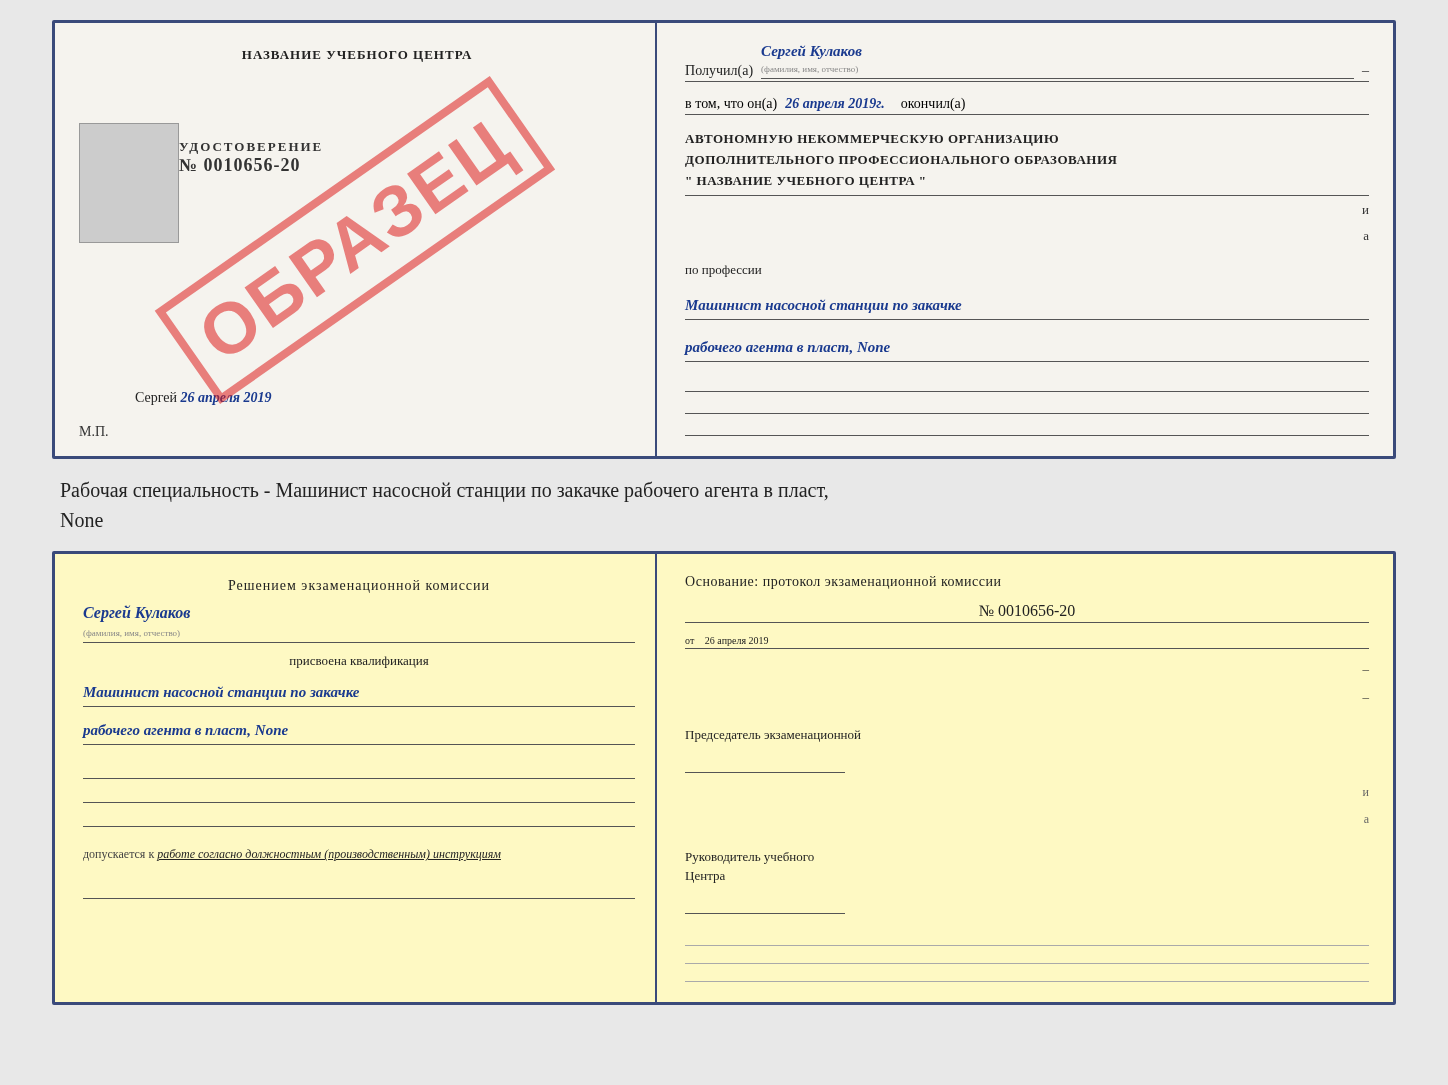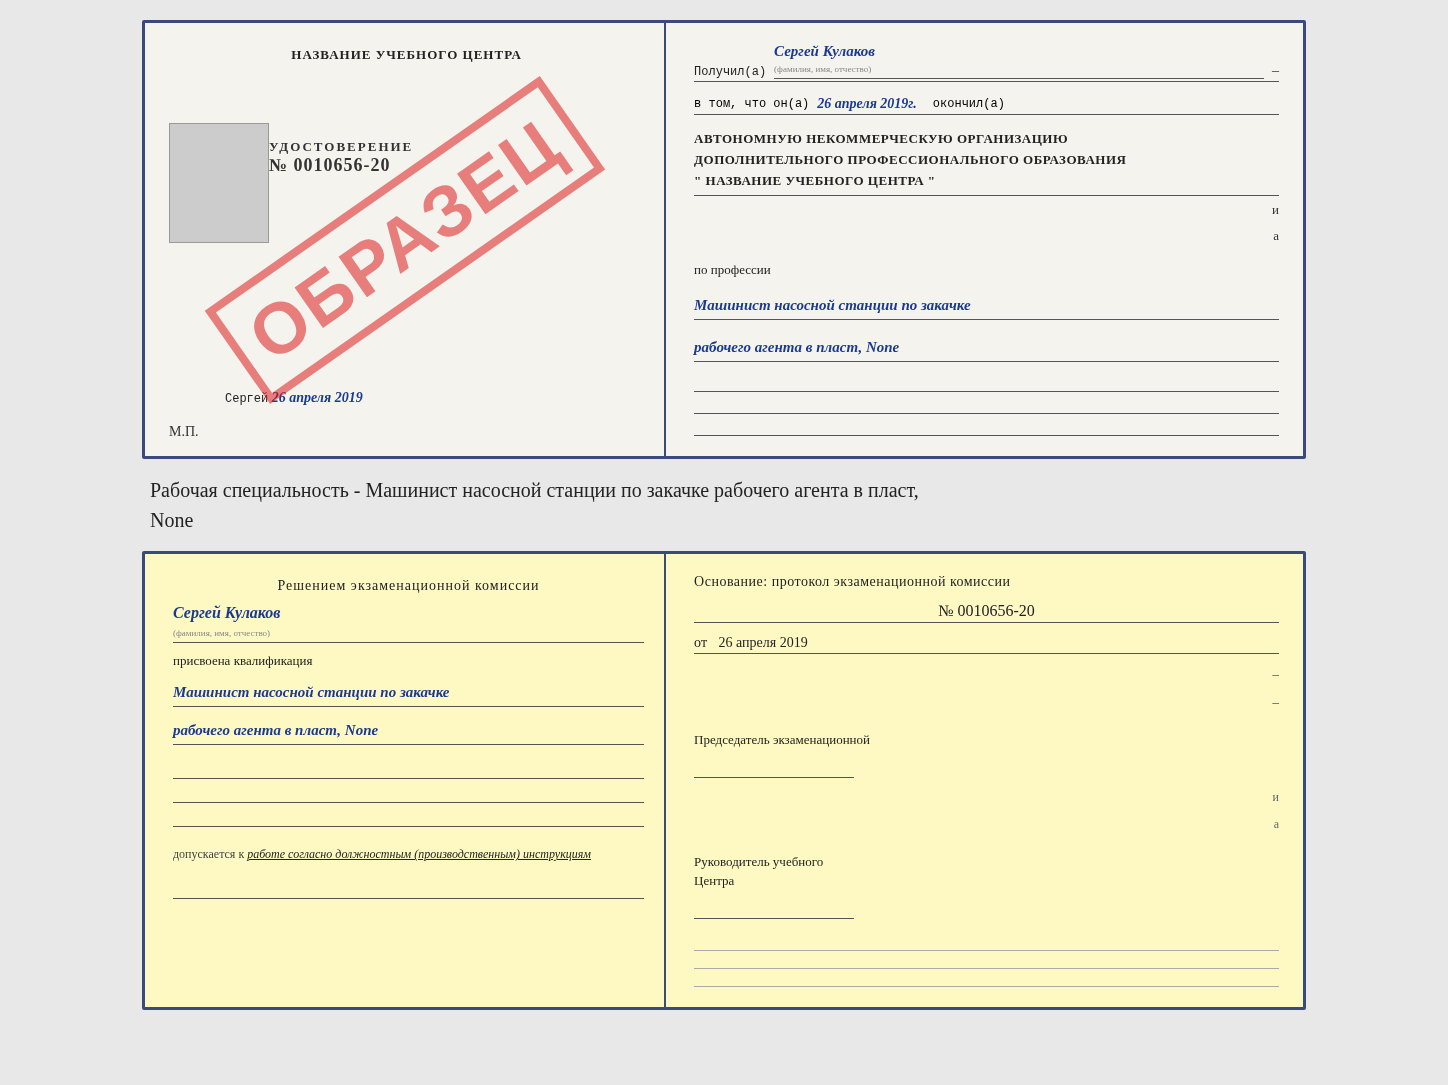--- a/index.html
+++ b/index.html
@@ -9,21 +9,21 @@
       width: 1448px;
       min-height: 1085px;
       display: flex;
       flex-direction: column;
       align-items: center;
       padding: 20px;
       gap: 16px;
     }
 
     .document-container {
-      width: 1164px;
+      width: 1344px;
       display: flex;
       flex-direction: column;
       gap: 12px;
     }
 
     
     .booklet {
       display: flex;
       width: 100%;
       background: #f5f3ee;
@@ -137,22 +137,21 @@
       align-items: flex-end;
       gap: 8px;
       font-size: 14px;
       color: #222;
       border-bottom: 1px solid #555;
       padding-bottom: 2px;
     }
 
     .field-label {
       white-space: nowrap;
-      font-size: 12px;
-      font-family: Liberation Mono, monospace;
+      font-size: 14px;
     }
 
     .field-value {
       font-style: italic;
       font-weight: bold;
       color: #1a3a8f;
       font-size: 15px;
       flex: 1;
     }
 
@@ -278,21 +277,21 @@
     }
 
     .name-sub {
       font-size: 9px;
       color: #888;
     }
 
     .prisvoena {
       font-size: 13px;
       color: #222;
-      text-align: left;
+      text-align: center;
     }
 
     .qualification-value {
       font-style: italic;
       font-weight: bold;
       color: #1a3a8f;
       font-size: 15px;
       border-bottom: 1px solid #555;
       line-height: 1.8;
       display: block;
@@ -332,21 +331,21 @@
 
     .protocol-number {
       font-size: 16px;
       color: #222;
       text-align: center;
       border-bottom: 1px solid #555;
       padding-bottom: 2px;
     }
 
     .ot-date {
-      font-size: 14px;
+      font-size: 10px;
       color: #222;
       border-bottom: 1px solid #555;
       padding-bottom: 2px;
     }
 
     .chairman-block {
       font-size: 13px;
       color: #222;
       line-height: 1.5;
       margin-top: 8px;

